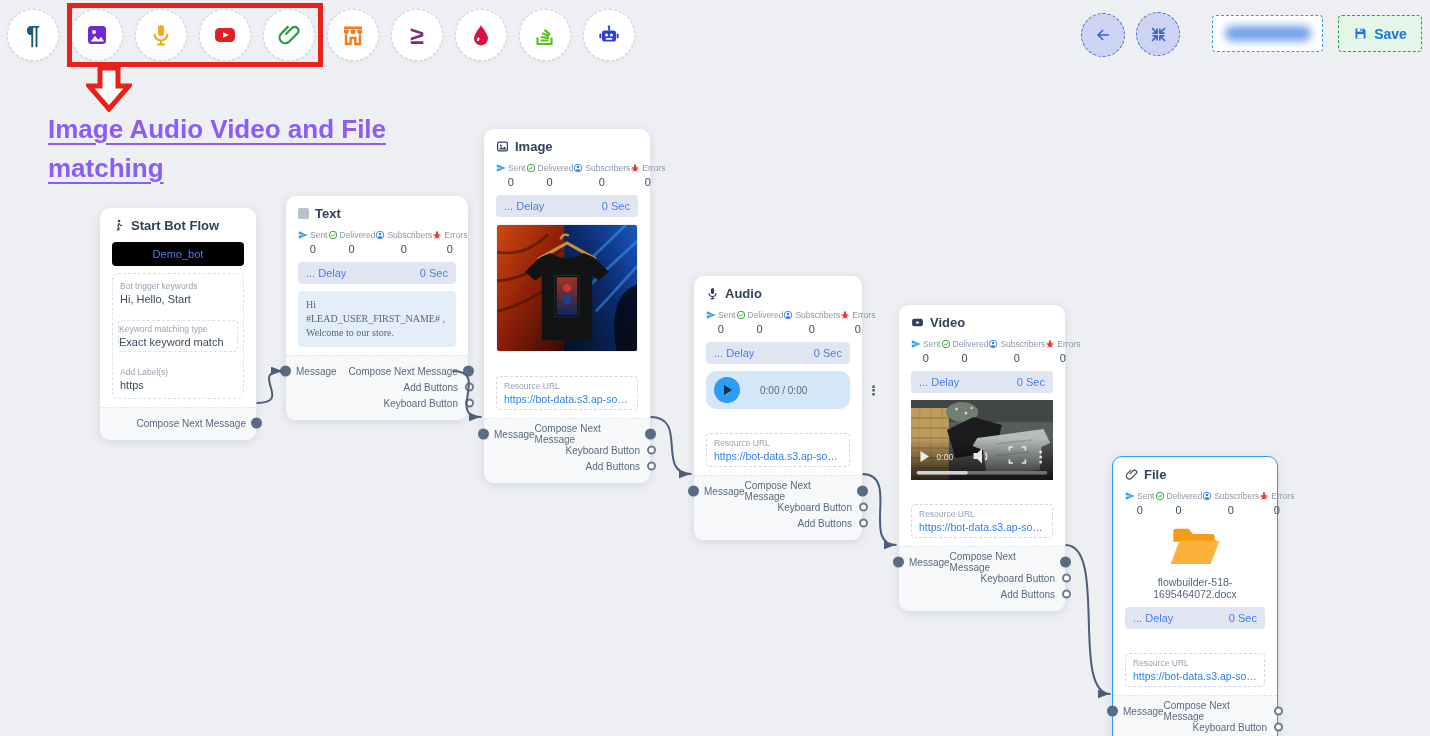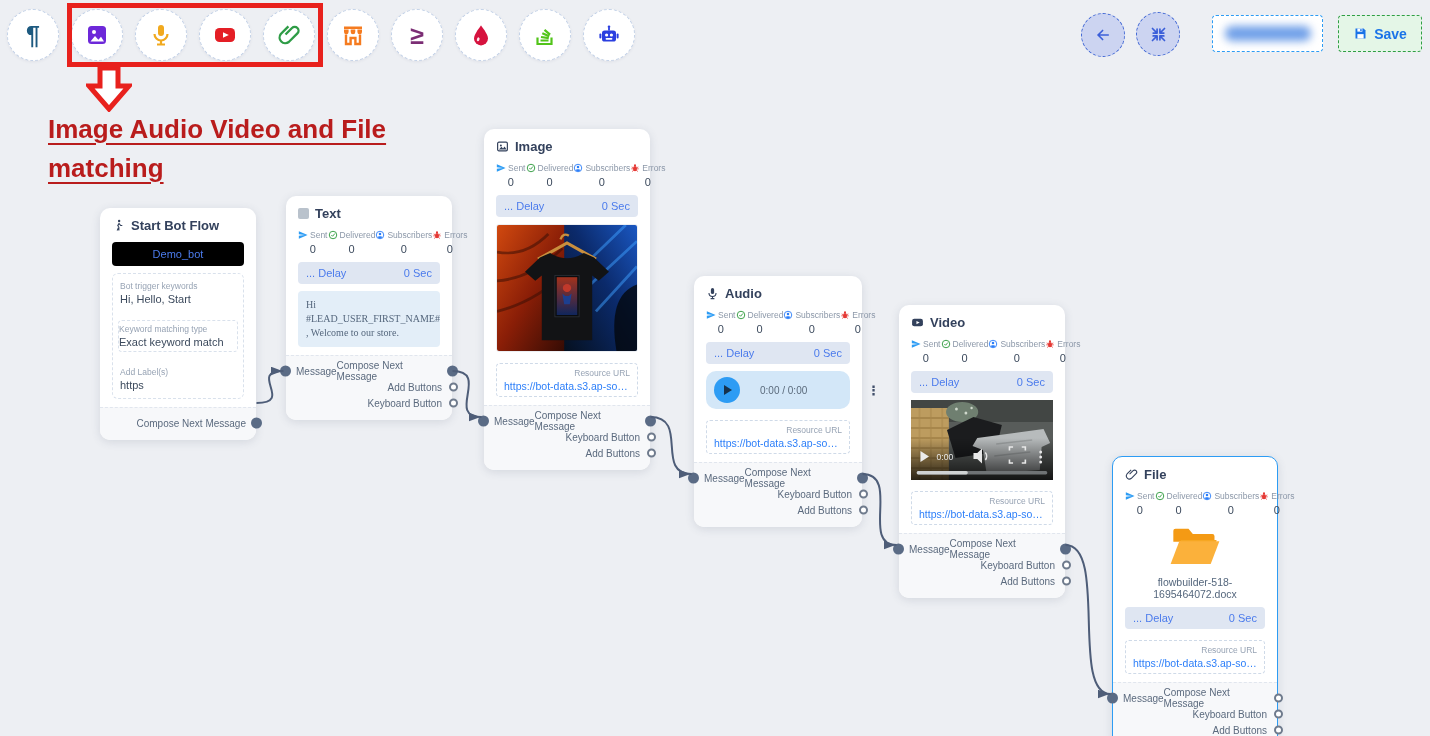--- a/index.html
+++ b/index.html
@@ -13,21 +13,21 @@
     box-shadow:0 1px 3px rgba(60,70,100,.08); cursor:pointer; }
   .tool-circle svg { width:24px; height:24px; }
   .glyph-pilcrow { font-size:25px; font-weight:bold; color:#1d5a80; }
   .glyph-gte { font-size:25px; font-weight:bold; color:#7b2d74; }
 
   
   .anno-box { position:absolute; left:67px; top:3px; width:256px; height:64px;
     border:5px solid #e8211d; z-index:30; pointer-events:none; }
   .anno-arrow { position:absolute; left:86px; top:66px; z-index:30; }
   .anno-text { position:absolute; left:48px; top:110px; width:380px; z-index:30;
-    color:#b91c1c; font-size:26px; font-weight:bold; line-height:39px;
+    color:#8b5cf6; font-size:26px; font-weight:bold; line-height:39px;
     text-decoration:underline; text-decoration-thickness:2px; text-underline-offset:5px; }
 
   
   .act-circle { position:absolute; width:44px; height:44px; border-radius:50%;
     background:#ccd4f1; border:1.5px dashed #3f66d4; display:flex; align-items:center; justify-content:center; cursor:pointer; }
   .btn-blur { position:absolute; left:1212px; top:15px; width:111px; height:37px; background:#fff;
     border:1.5px dashed #2d9cf4; border-radius:4px; display:flex; align-items:center; justify-content:center; cursor:pointer; }
   .blur-blob { width:86px; height:15px; border-radius:7px; background:#6f9fe8; filter:blur(4px); }
   .btn-save { position:absolute; left:1338px; top:15px; width:84px; height:37px; background:#e4f6e7;
     border:1.5px dashed #2f9e44; border-radius:4px; display:flex; align-items:center; justify-content:center;
@@ -57,21 +57,21 @@
 
   .bot-pill { margin-top:9px; background:#000000; border-radius:4px; text-align:center;
     color:#4b7bec; font-size:11px; padding:6px 0; cursor:pointer; }
 
   .fields-box { border:1px dashed #d9e1ec; border-radius:6px; margin-top:7px; padding:5px 7px; }
   .field { padding:2px 0; }
   .field.dashed { border:1px dashed #d9e1ec; border-radius:4px; padding:3px 0; margin:13px -2px; }
   .field-label { font-size:8.5px; color:#97a3b4; }
   .field-value { font-size:11px; color:#3c4a5d; margin-top:2px; }
 
-  .url-box { border:1px dashed #cfdae8; border-radius:4px; padding:4px 7px; margin-top:11px;text-align:right; }
+  .url-box { border:1px dashed #cfdae8; border-radius:4px; padding:4px 7px; margin-top:24px; }
   .url-label { font-size:8.5px; color:#97a3b4; }
   .url-link { font-size:10.5px; color:#2d7ff9; margin-top:2px; white-space:nowrap; overflow:hidden;
     text-overflow:ellipsis; cursor:pointer; }
 
   .img-preview { display:block; width:100%; height:128px; margin-top:7px; border-radius:3px;
     border:1px solid #eceff3; }
   .vid-preview { display:block; width:100%; height:80px; margin-top:7px; }
 
   .audio-player { display:flex; align-items:center; gap:20px; background:#d3e7f8; border-radius:10px;
     padding:6px 8px; margin-top:7px; }
@@ -310,21 +310,21 @@
     </div>
   </div>
   <div class="node-footer">
     <div class="port-row">
       <span class="port-label">Compose Next Message</span>
       <span class="dot dot-filled out"></span>
     </div>
   </div>
 </div>
 
-<div class="node" style="left:286px; top:196px; width:166px">
+<div class="node" style="left:286px; top:196px; width:182px">
   <div class="node-body">
     <div class="node-title">
       <span class="sq-icon"></span>
       <span>Text</span>
     </div>
     <div class="stats">
       <div class="stat">
           <div class="stat-top">
             <svg>
               <use href="#i-sent"></use>

